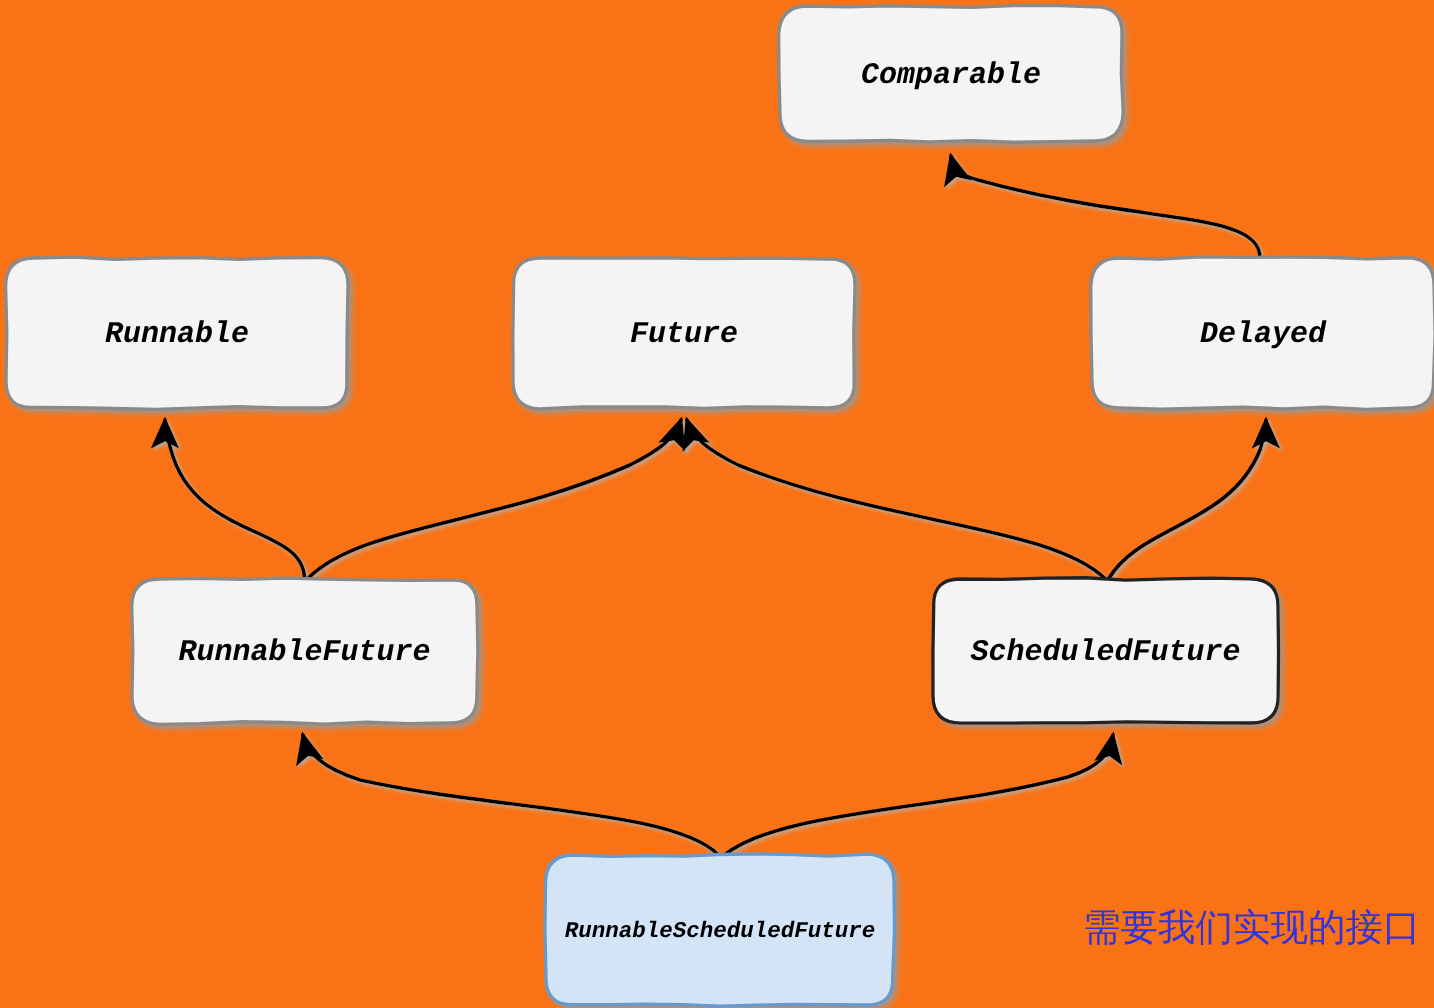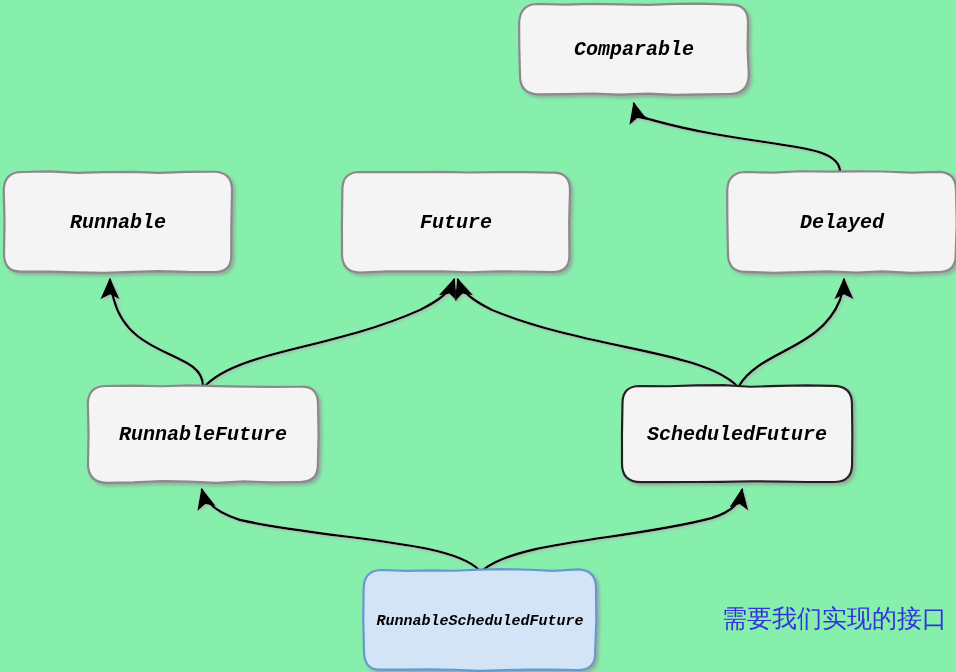--- a/index.html
+++ b/index.html
@@ -4,21 +4,21 @@
 <style>
   html, body {
     margin: 0;
     padding: 0;
     background: #ffffff;
   }
   #diagram-root {
     position: relative;
     width: 956px;
     height: 672px;
-    background: #86efac;
+    background: #f97316;
     overflow: hidden;
     font-family: "Liberation Mono", "DejaVu Sans Mono", monospace;
   }
   svg.canvas {
     position: absolute;
     top: 0;
     left: 0;
     width: 956px;
     height: 672px;
   }

